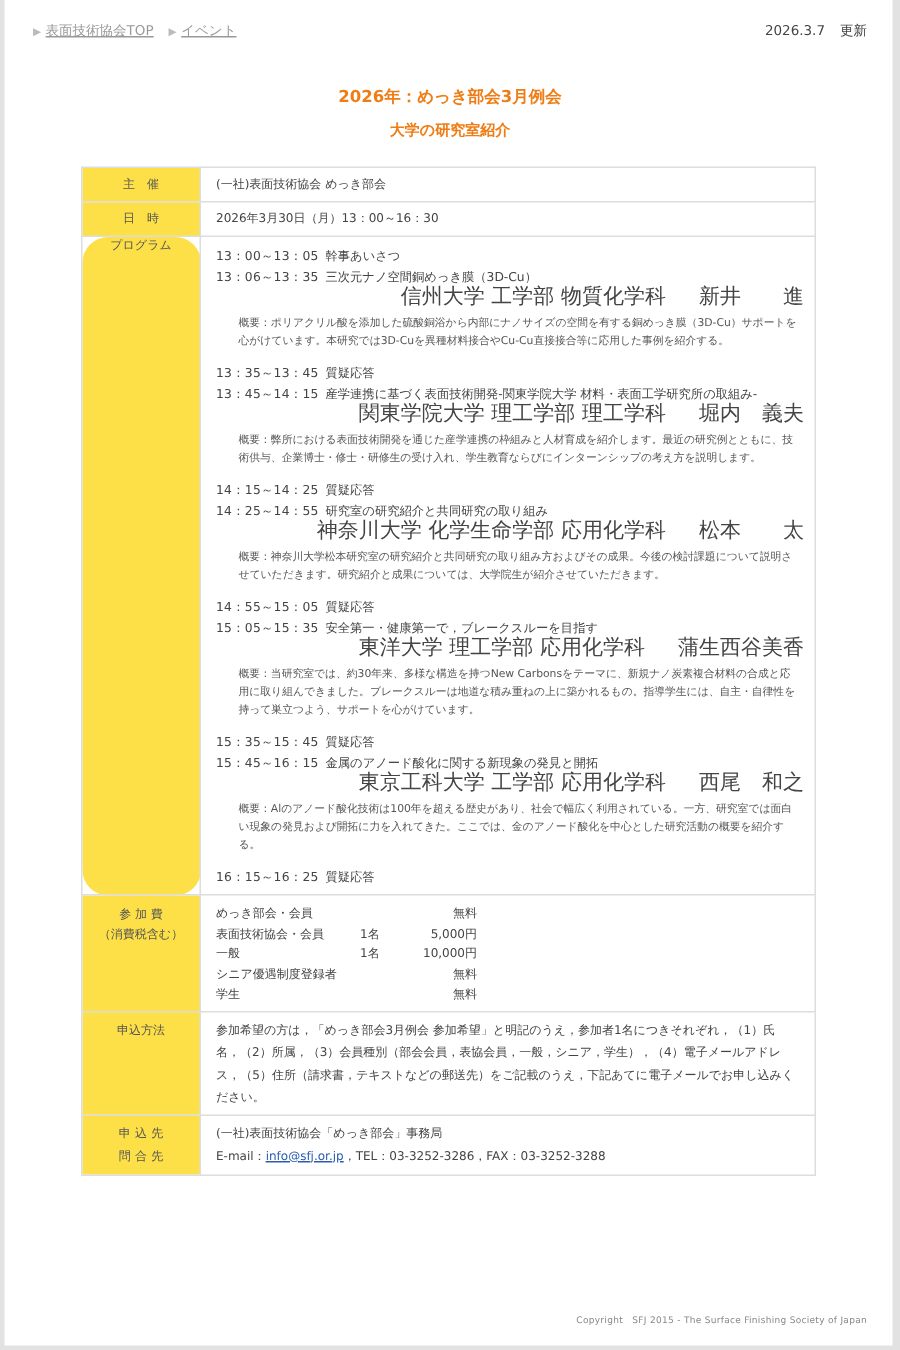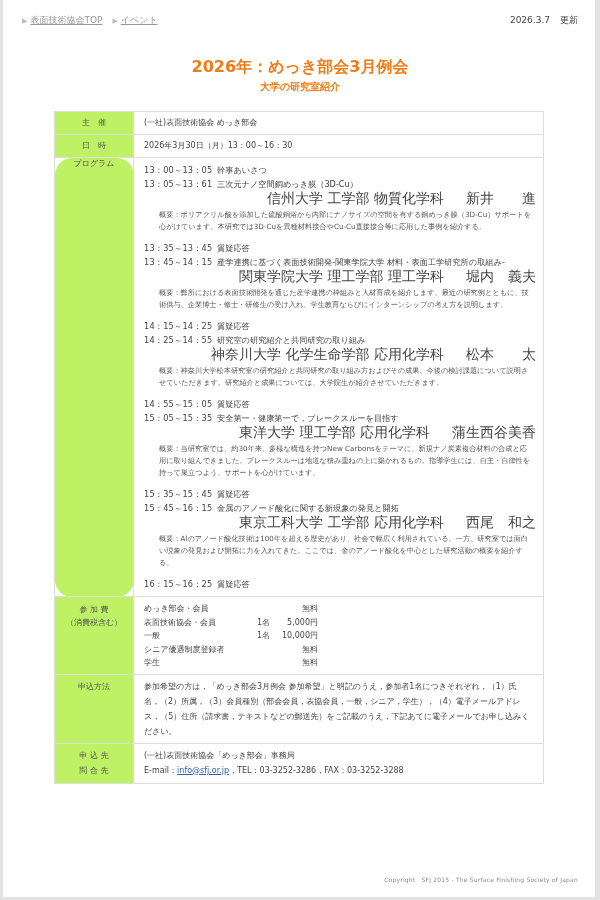--- a/index.html
+++ b/index.html
@@ -15,44 +15,44 @@
 
   .topbar { position: absolute; top: 14px; left: 22px; right: 22px; height: 16px; font-size: 9px; }
   .crumbs { position: absolute; left: 0; top: 0; display: flex; gap: 10px; color: #999; }
   .crumb { display: flex; align-items: center; gap: 3px; }
   .crumb .arrow { font-size: 7px; color: #bbb; }
   .crumb a { color: #999; text-decoration: underline; }
   .updated { position: absolute; right: 0; top: 0; color: #444; font-size: 9px; }
   .updated span + span { margin-left: 10px; }
 
   .title-main { position: absolute; top: 57px; left: 0; width: 600px; text-align: center;
-    color: #ef7d16; font-weight: bold; font-size: 16px; }
+    color: #ef7d16; font-weight: bold; font-size: 11px; }
   .title-sub { position: absolute; top: 80px; left: 0; width: 600px; text-align: center;
     color: #ef7d16; font-weight: bold; font-size: 10px; }
 
   table.info { position: absolute; top: 111px; left: 54px; width: 490px; border-collapse: collapse; font-size: 8px; }
   table.info td { border: 1px solid #dddddd; vertical-align: top; }
-  table.info td.lbl { width: 78px; background: #bef264; text-align: center; color: #555; padding: 0; }
+  table.info td.lbl { width: 78px; background: #fde047; text-align: center; color: #555; padding: 0; }
   table.info td.val { padding: 0 0 0 10px; color: #444; }
   .row-single td { height: 22px; }
   .row-single td.lbl, .row-single td.val { line-height: 22px; }
 
   .prog { padding-top: 5px !important; padding-right: 7px !important; }
   .lbl.prog-lbl { padding-top: 7px; border-radius: 17px; }
   .pitem { line-height: 14px; font-size: 8.2px; }
   .pitem .time { display: inline-block; width: 73px; letter-spacing: 0.2px; }
   .affil { text-align: right; line-height: 14px; font-size: 14px; padding-right: 0; }
   .affil .name { display: inline-block; margin-left: 22px; }
   .abstract { font-size: 7.2px; line-height: 12px; padding: 4px 4px 8px 15px; color: #555; }
 
   .fee-lbl { padding-top: 6px !important; line-height: 13px; }
   .fees { padding-top: 5px !important; padding-bottom: 4px !important; }
   .fee-row { display: flex; line-height: 13.5px; font-size: 8px; }
   .fee-row .cat { width: 96px; }
-  .fee-row .cnt { width: 30px; text-align: right; }
+  .fee-row .cnt { width: 30px; }
   .fee-row .amt { width: 48px; text-align: right; }
 
   .apply { font-size: 8px; line-height: 15px; padding: 4px 12px 4px 10px !important; }
   .contact-lbl { padding-top: 4px !important; line-height: 15px; letter-spacing: 0.35em; text-indent: 0.35em; }
   .contact { padding-top: 4px !important; padding-bottom: 5px !important; line-height: 15px; font-size: 8px; }
   .contact a { color: #2a5db0; text-decoration: underline; }
 
   .copyright { position: absolute; top: 876px; right: 22px; font-size: 6px; color: #888; letter-spacing: 0.2px; }
 </style>
 </head>
@@ -89,21 +89,21 @@
   </tr>
   <tr class="row-single">
     <td class="lbl">日　時</td>
     <td class="val">2026年3月30日（月）13：00～16：30</td>
   </tr>
   <tr>
     <td class="lbl prog-lbl">プログラム</td>
     <td class="val prog">
       <div class="pitem"><span class="time">13：00～13：05</span><span>幹事あいさつ</span></div>
 
-      <div class="pitem"><span class="time">13：05～13：61</span><span>三次元ナノ空間銅めっき膜（3D-Cu）</span></div>
+      <div class="pitem"><span class="time">13：06～13：35</span><span>三次元ナノ空間銅めっき膜（3D-Cu）</span></div>
       <div class="affil"><span>信州大学 工学部 物質化学科</span><span class="name">新井　　進</span></div>
       <div class="abstract">概要：ポリアクリル酸を添加した硫酸銅浴から内部にナノサイズの空間を有する銅めっき膜（3D-Cu）サポートを心がけています。本研究では3D-Cuを異種材料接合やCu-Cu直接接合等に応用した事例を紹介する。</div>
 
       <div class="pitem"><span class="time">13：35～13：45</span><span>質疑応答</span></div>
       <div class="pitem"><span class="time">13：45～14：15</span><span>産学連携に基づく表面技術開発-関東学院大学 材料・表面工学研究所の取組み-</span></div>
       <div class="affil"><span>関東学院大学 理工学部 理工学科</span><span class="name">堀内　義夫</span></div>
       <div class="abstract">概要：弊所における表面技術開発を通じた産学連携の枠組みと人材育成を紹介します。最近の研究例とともに、技術供与、企業博士・修士・研修生の受け入れ、学生教育ならびにインターンシップの考え方を説明します。</div>
 
       <div class="pitem"><span class="time">14：15～14：25</span><span>質疑応答</span></div>
       <div class="pitem"><span class="time">14：25～14：55</span><span>研究室の研究紹介と共同研究の取り組み</span></div>

